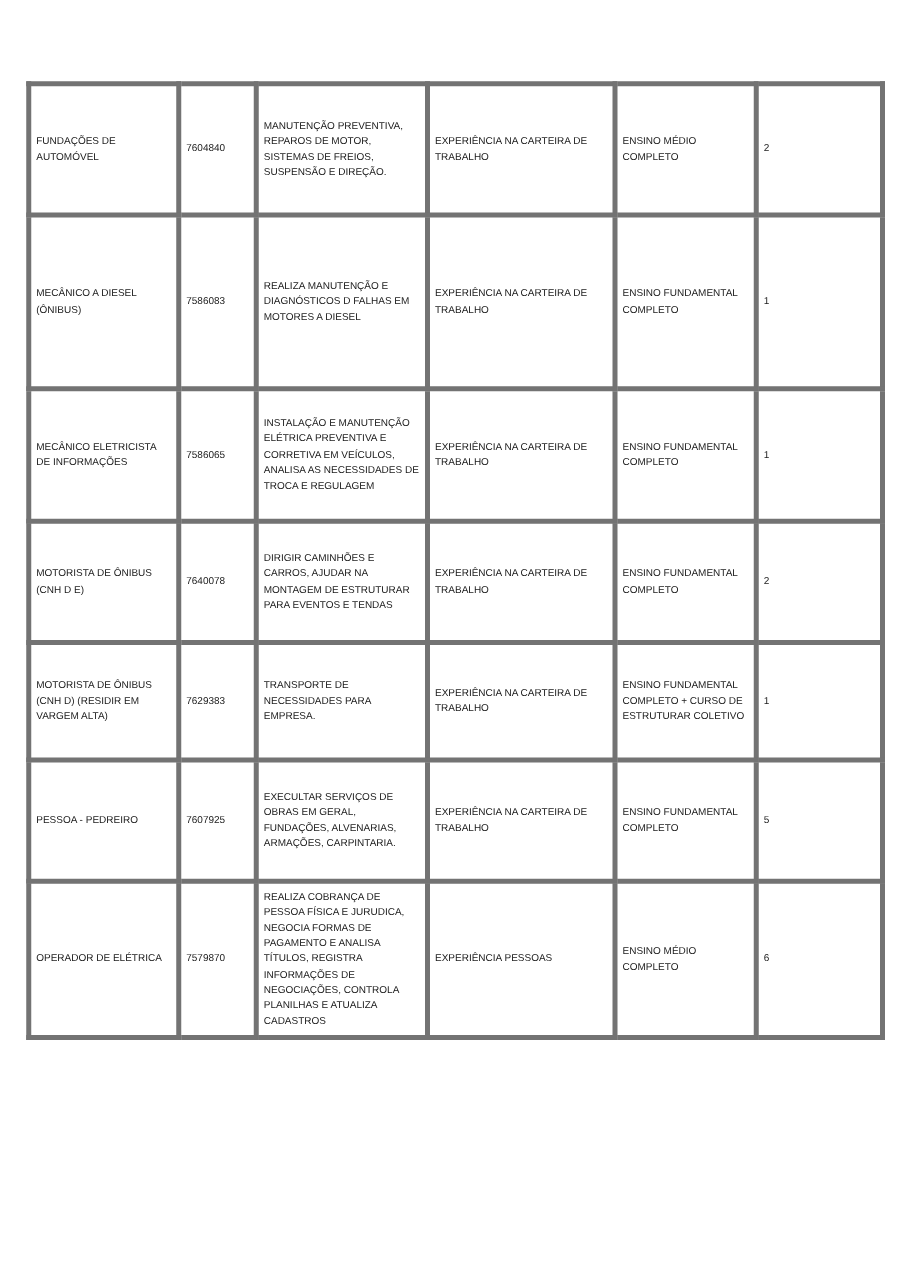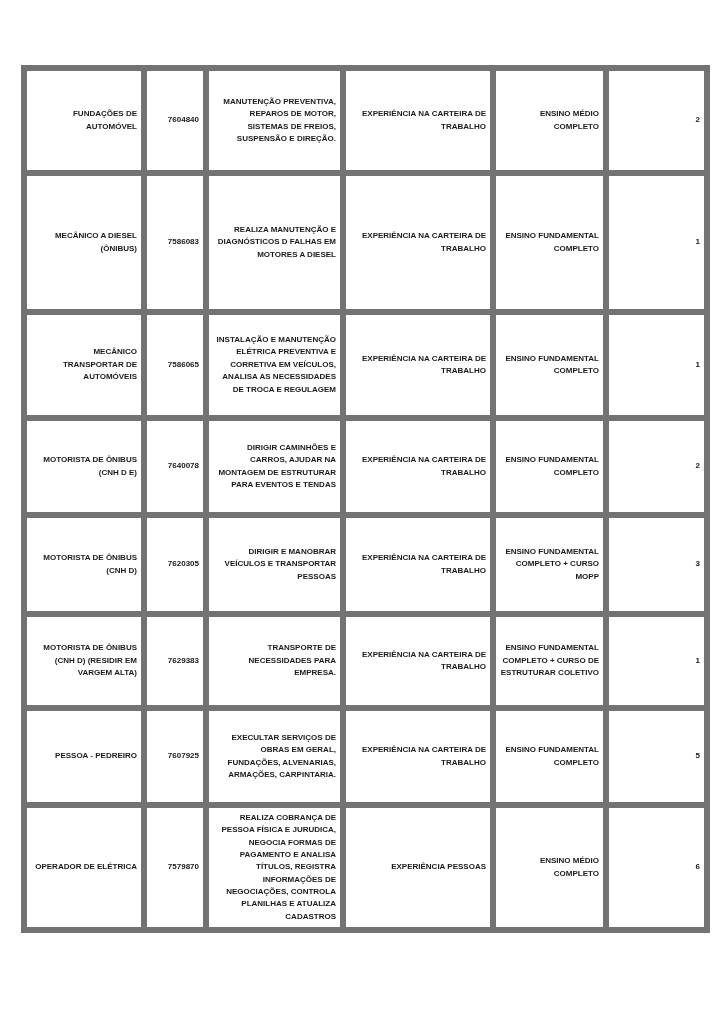--- a/index.html
+++ b/index.html
@@ -15,24 +15,24 @@
     overflow: hidden;
   }
   table.vacancies {
     position: absolute;
     left: 21px; top: 65px;
     width: 683px;
     border-collapse: collapse;
     table-layout: fixed;
   }
   table.vacancies td {
-    border: 6px solid #737373;
+    border: 4px solid #737373;
     vertical-align: middle;
-    text-align: right;
-    font-weight: bold;
+    text-align: left;
+    font-weight: normal;
     font-size: 8px;
     line-height: 1.55;
     color: #1a1a1a;
     padding: 2px 4px;
     word-wrap: break-word;
   }
   td.c-desc, td.c-exp { padding: 2px 6px; }
   tr.r0 { height: 105px; }
   tr.r1 { height: 139px; }
   tr.r2 { height: 106px; }
@@ -72,42 +72,34 @@
       </tr>
       <tr class="r1">
         <td class="c-title">MECÂNICO A DIESEL (ÔNIBUS)</td>
         <td class="c-code">7586083</td>
         <td class="c-desc">REALIZA MANUTENÇÃO E DIAGNÓSTICOS D FALHAS EM MOTORES A DIESEL</td>
         <td class="c-exp">EXPERIÊNCIA NA CARTEIRA DE TRABALHO</td>
         <td class="c-edu">ENSINO FUNDAMENTAL COMPLETO</td>
         <td class="c-count">1</td>
       </tr>
       <tr class="r2">
-        <td class="c-title">MECÂNICO TRANSPORTAR DE AUTOMÓVEIS</td>
+        <td class="c-title">MECÂNICO ELETRICISTA DE INFORMAÇÕES</td>
         <td class="c-code">7586065</td>
         <td class="c-desc">INSTALAÇÃO E MANUTENÇÃO ELÉTRICA PREVENTIVA E CORRETIVA EM VEÍCULOS, ANALISA AS NECESSIDADES DE TROCA E REGULAGEM</td>
         <td class="c-exp">EXPERIÊNCIA NA CARTEIRA DE TRABALHO</td>
         <td class="c-edu">ENSINO FUNDAMENTAL COMPLETO</td>
         <td class="c-count">1</td>
       </tr>
       <tr class="r3">
         <td class="c-title">MOTORISTA DE ÔNIBUS (CNH D E)</td>
         <td class="c-code">7640078</td>
         <td class="c-desc">DIRIGIR CAMINHÕES E CARROS, AJUDAR NA MONTAGEM DE ESTRUTURAR PARA EVENTOS E TENDAS</td>
         <td class="c-exp">EXPERIÊNCIA NA CARTEIRA DE TRABALHO</td>
         <td class="c-edu">ENSINO FUNDAMENTAL COMPLETO</td>
         <td class="c-count">2</td>
-      </tr>
-      <tr class="r4">
-        <td class="c-title">MOTORISTA DE ÔNIBUS (CNH D)</td>
-        <td class="c-code">7620305</td>
-        <td class="c-desc">DIRIGIR E MANOBRAR VEÍCULOS E TRANSPORTAR PESSOAS</td>
-        <td class="c-exp">EXPERIÊNCIA NA CARTEIRA DE TRABALHO</td>
-        <td class="c-edu">ENSINO FUNDAMENTAL COMPLETO + CURSO MOPP</td>
-        <td class="c-count">3</td>
       </tr>
       <tr class="r5">
         <td class="c-title">MOTORISTA DE ÔNIBUS (CNH D) (RESIDIR EM VARGEM ALTA)</td>
         <td class="c-code">7629383</td>
         <td class="c-desc">TRANSPORTE DE NECESSIDADES PARA EMPRESA.</td>
         <td class="c-exp">EXPERIÊNCIA NA CARTEIRA DE TRABALHO</td>
         <td class="c-edu">ENSINO FUNDAMENTAL COMPLETO + CURSO DE ESTRUTURAR COLETIVO</td>
         <td class="c-count">1</td>
       </tr>
       <tr class="r6">

